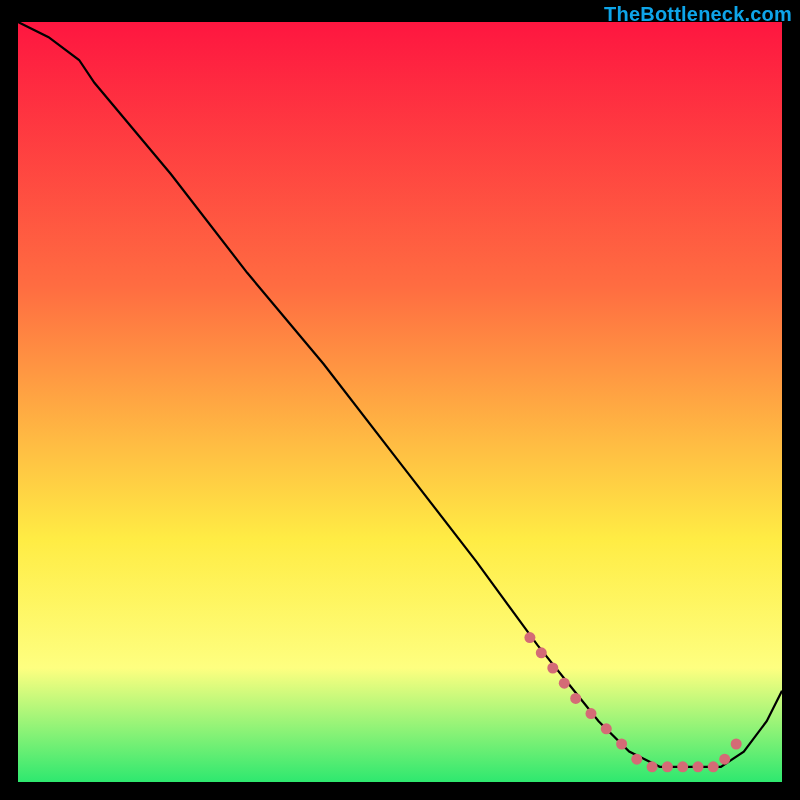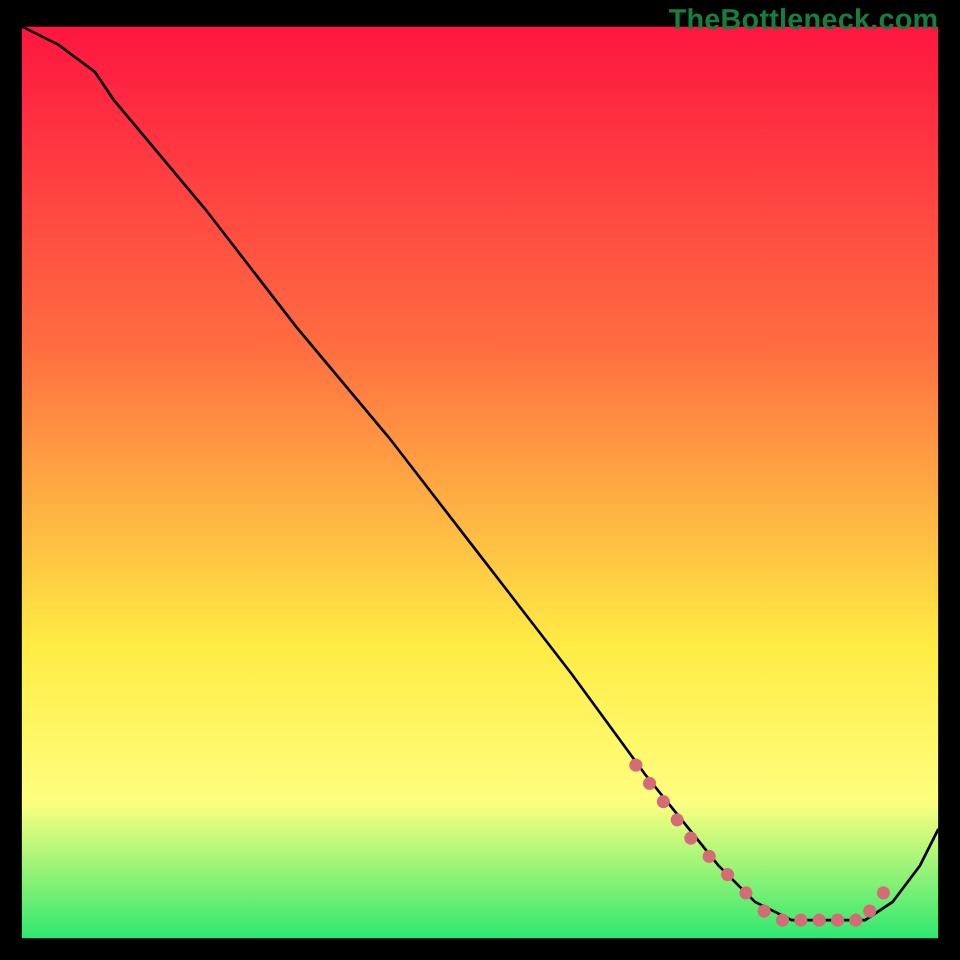--- a/index.html
+++ b/index.html
@@ -23,26 +23,26 @@
     width: 764px;
     height: 760px;
   }
   .plot svg {
     display: block;
     width: 764px;
     height: 760px;
   }
   .watermark {
     position: absolute;
-    right: 18px;
+    right: 8px;
     top: 3px;
     font-family: Arial, Helvetica, sans-serif;
-    font-size: 24px;
+    font-size: 20px;
     font-weight: 600;
-    color: #15803d;
+    color: #0ea5e9;
     letter-spacing: 0.2px;
   }
 </style>
 </head>
 <body>
 
 <div class="stage">
 
   <div class="plot">
     <svg viewBox="0 0 764 760" preserveAspectRatio="none">

